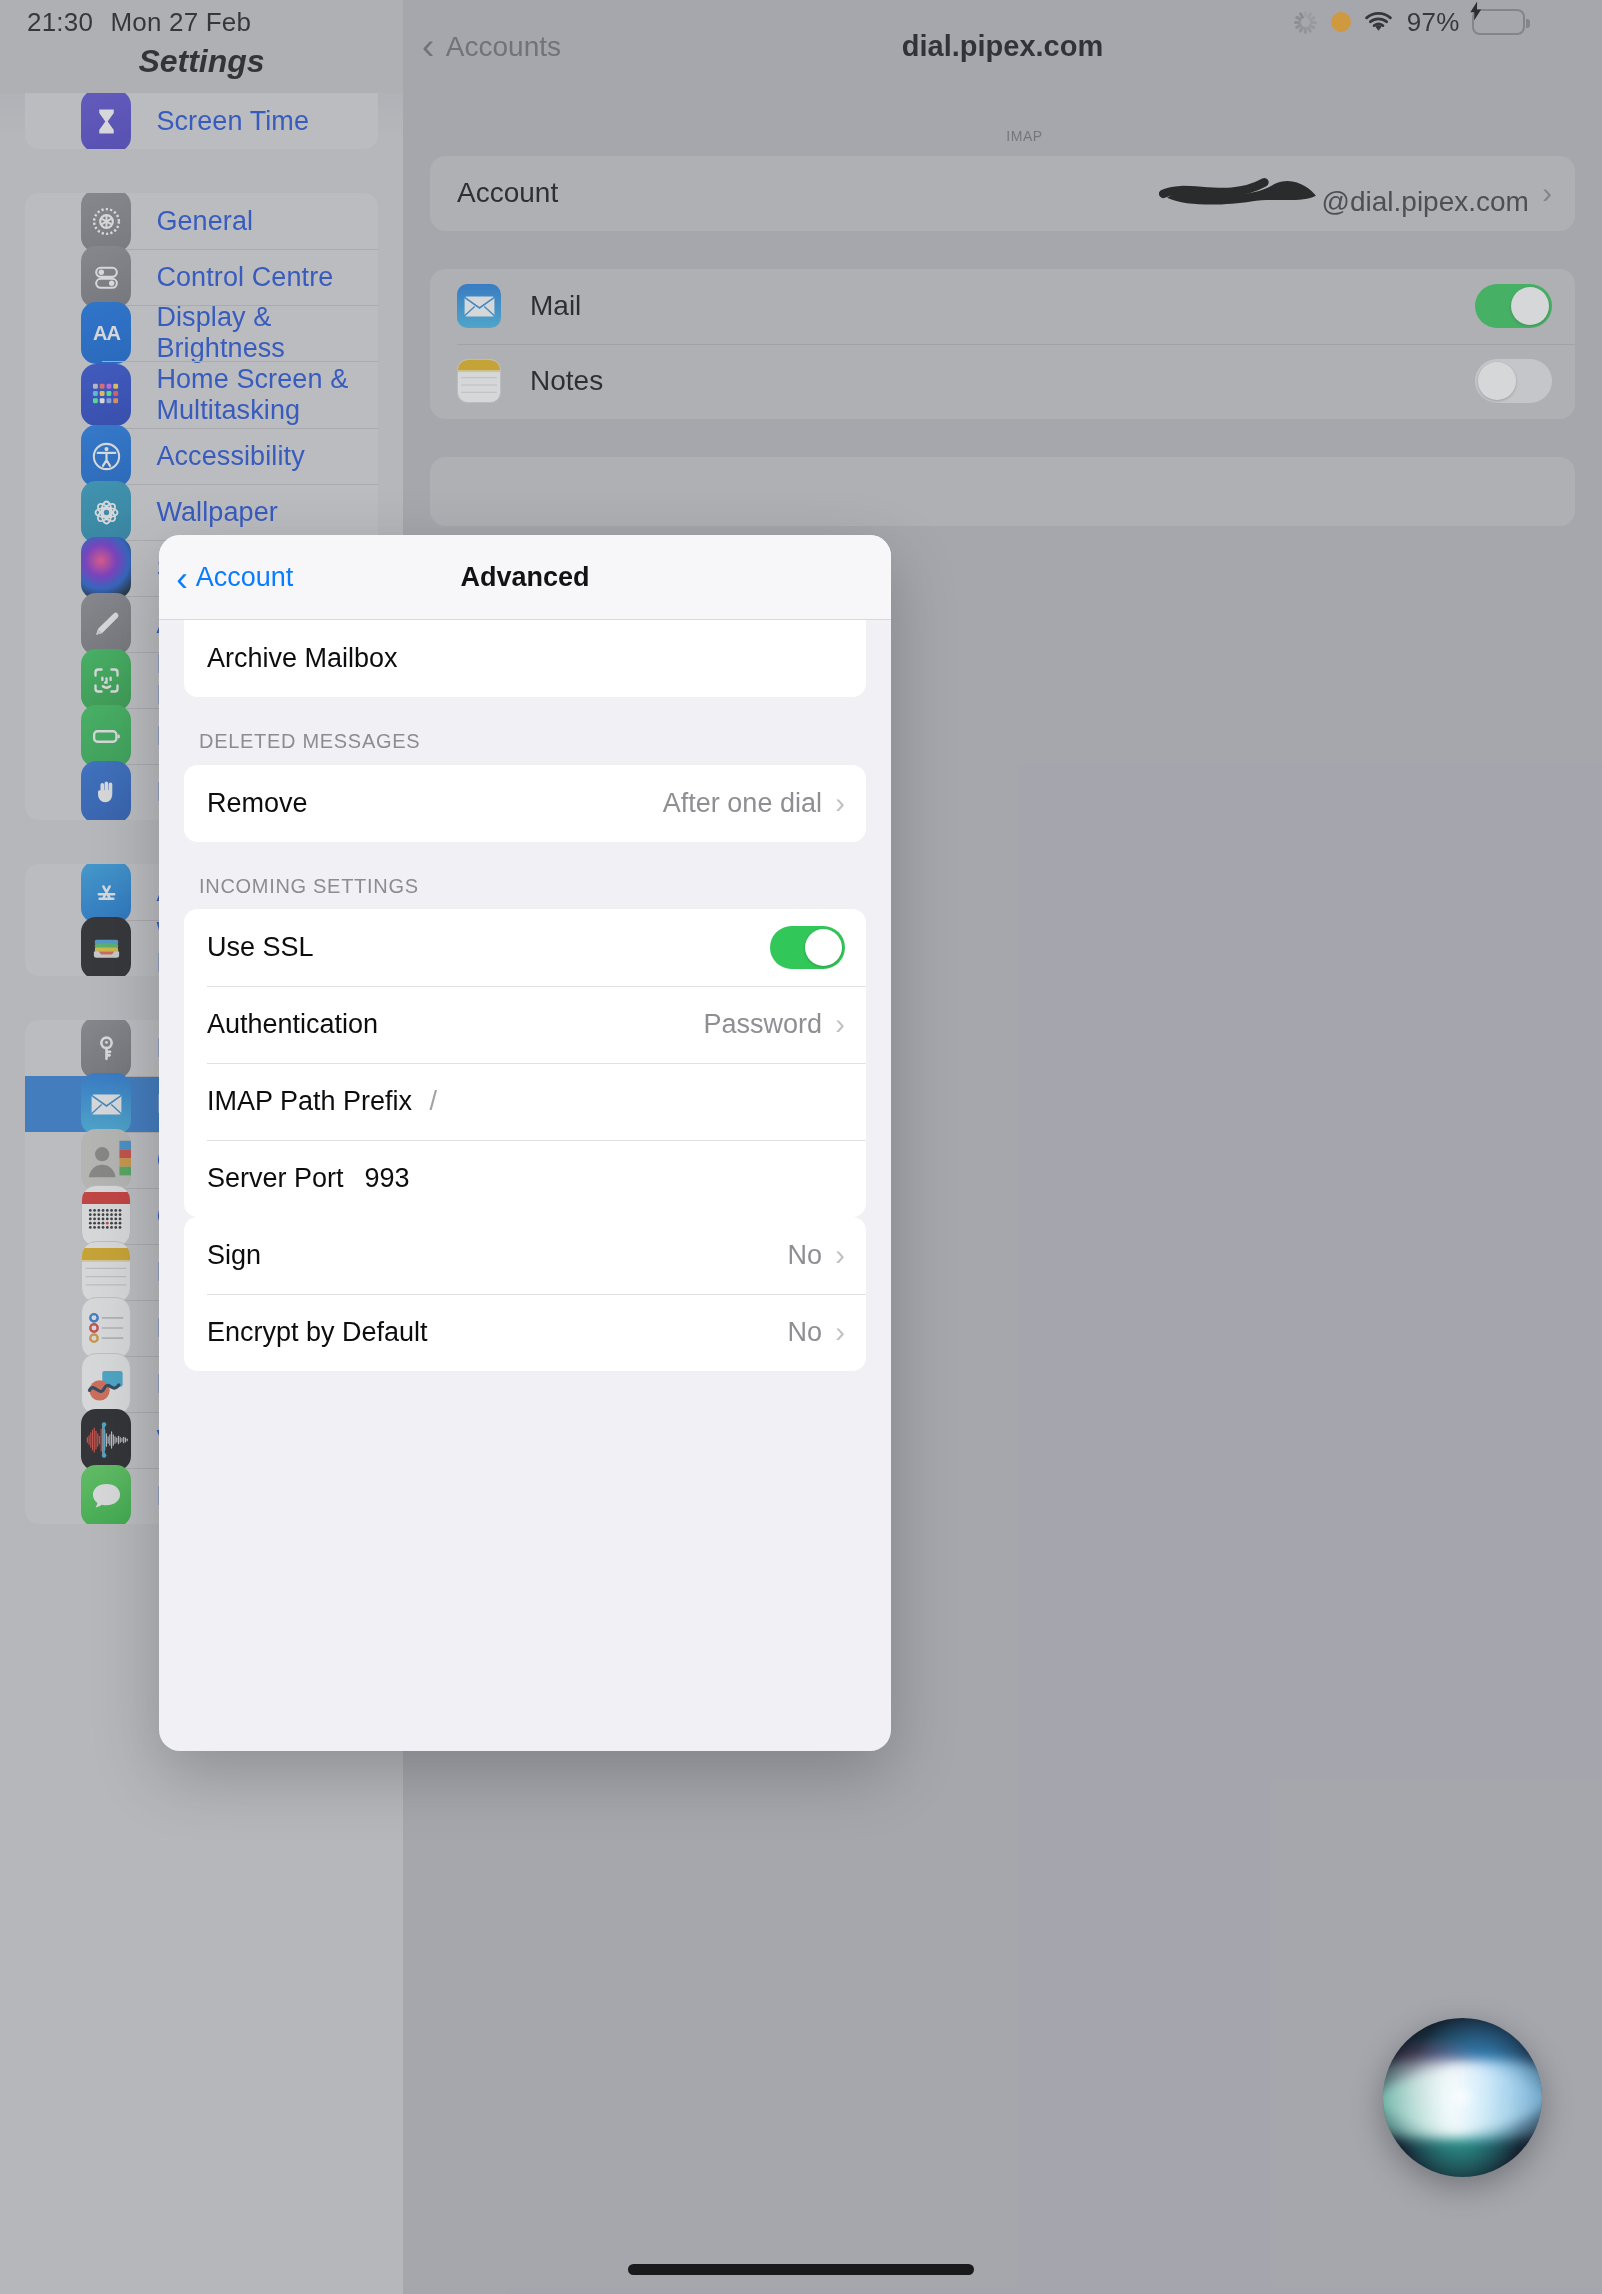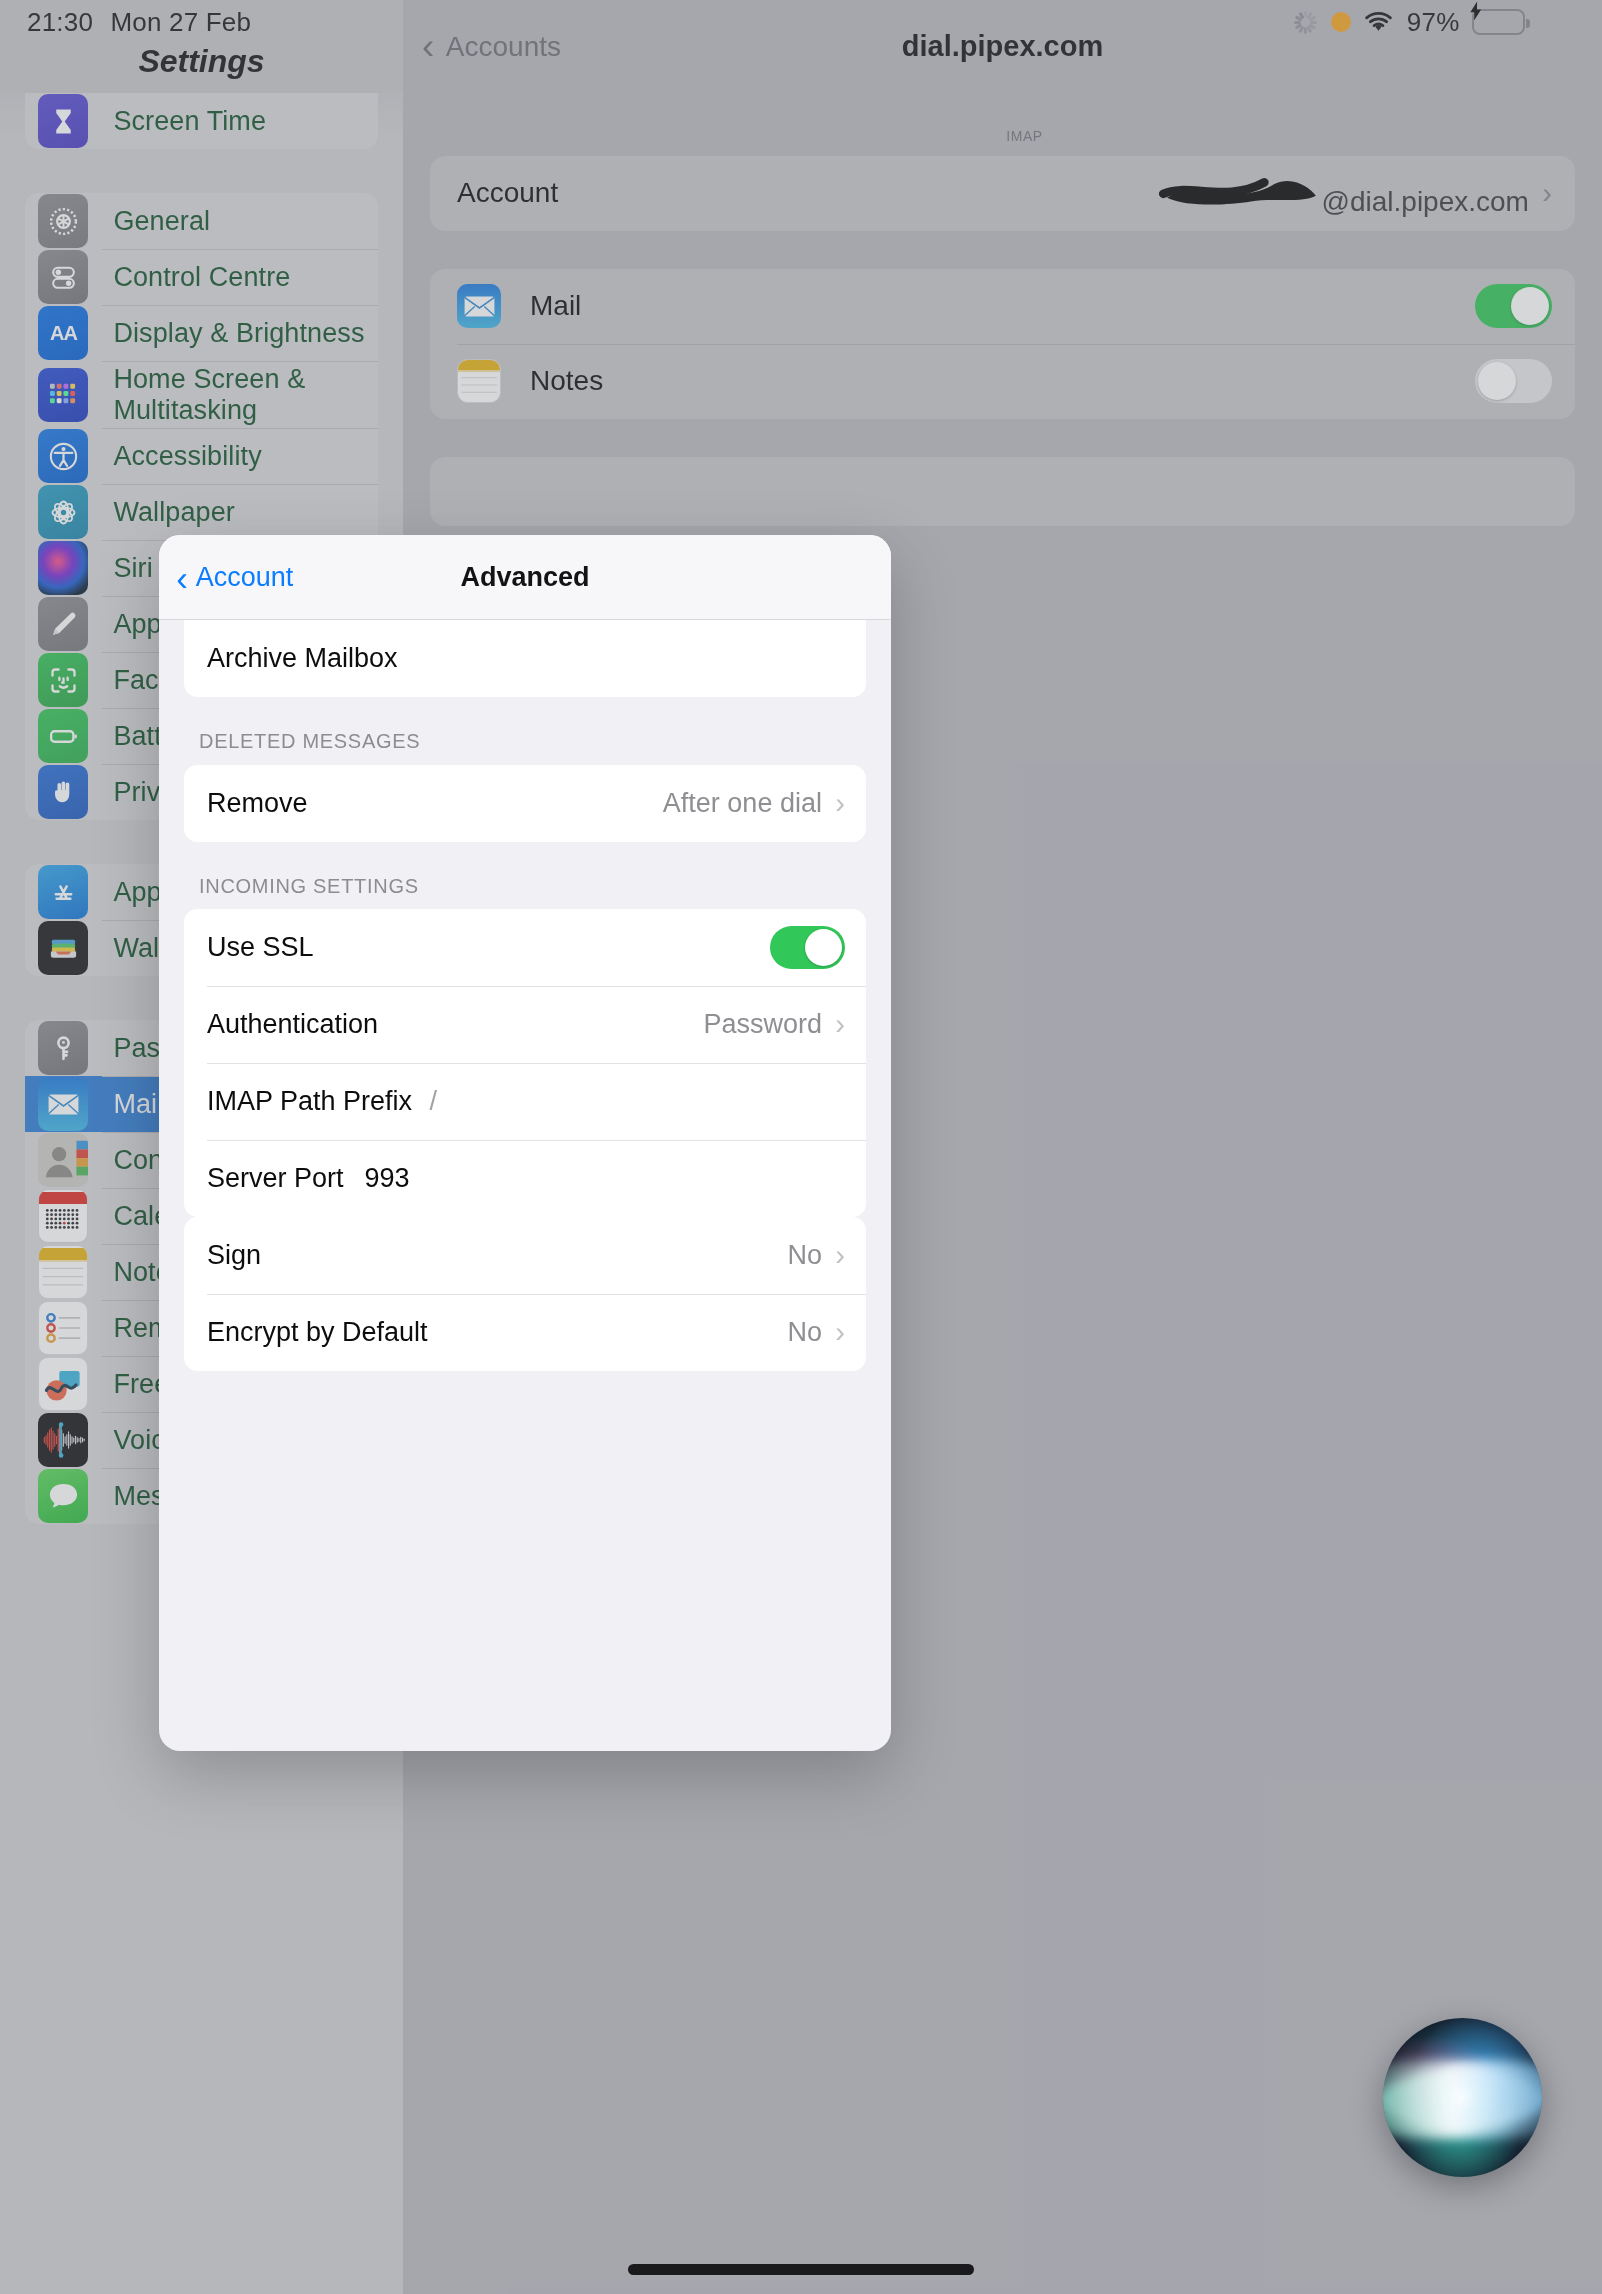--- a/index.html
+++ b/index.html
@@ -53,22 +53,22 @@
   .gap { height: 44px; }
   .row {
     display: flex; align-items: center; height: 56px; padding-left: 13.4px; position: relative;
   }
   .row + .row::before {
     content:""; position: absolute; left: 77px; right: 0; top: 0; height: 1px; background: #c0c1c3;
   }
   .row.tall { height: 67px; }
   .row.selected { background: #2f7ed8; }
   .row.selected .row-label { color: #fff; }
-  .row-icon { width: 50px; height: 54px; border-radius: 10px; flex: 0 0 50px; position: relative; overflow: hidden; }
-  .row-label { margin-left: 25px; font-size: 27px; color: #14532d; letter-spacing: 0.1px; white-space: pre-line; line-height: 1.14; }
+  .row-icon { width: 50px; height: 62px; border-radius: 15px; flex: 0 0 50px; position: relative; overflow: hidden; margin-left: 43px; }
+  .row-label { margin-left: 25px; font-size: 27px; color: #1d4ed8; letter-spacing: 0.1px; white-space: pre-line; line-height: 1.14; }
 
   
   .ic-screentime { background: linear-gradient(160deg,#5a4fd6,#4a3fc5); }
   .ic-general { background: linear-gradient(160deg,#8e8e93,#7b7b80); }
   .ic-control { background: linear-gradient(160deg,#8e8e93,#76767b); }
   .ic-display { background: linear-gradient(160deg,#1273e8,#0a63d6); }
   .ic-home { background: linear-gradient(160deg,#2b4fd8,#1e3cc0); }
   .ic-access { background: linear-gradient(160deg,#1a7ae8,#0c63d1); }
   .ic-wallpaper { background: linear-gradient(160deg,#2a9fc4,#1f88ae); }
   .ic-siri { background: radial-gradient(circle at 40% 38%, #ff4d8d 0%, #7a2dd6 32%, #1b5fd6 58%, #0d2235 82%); }

